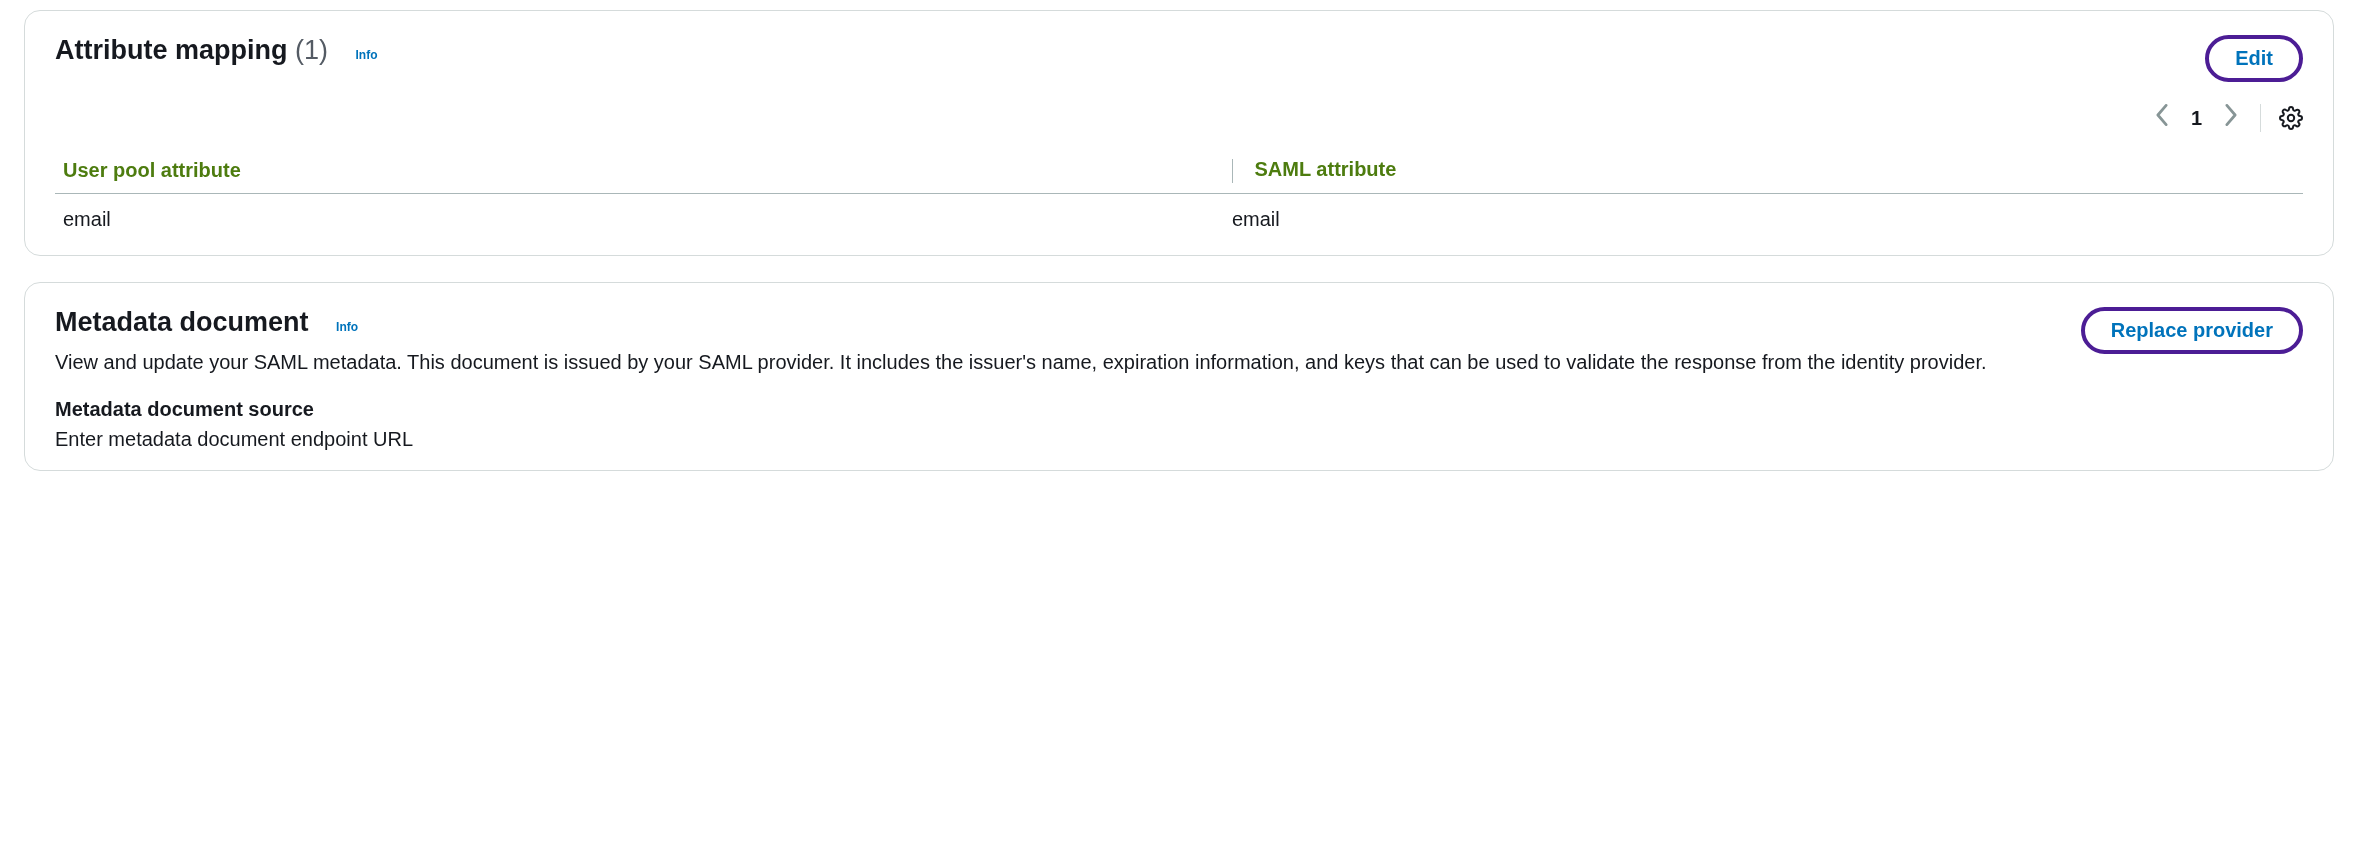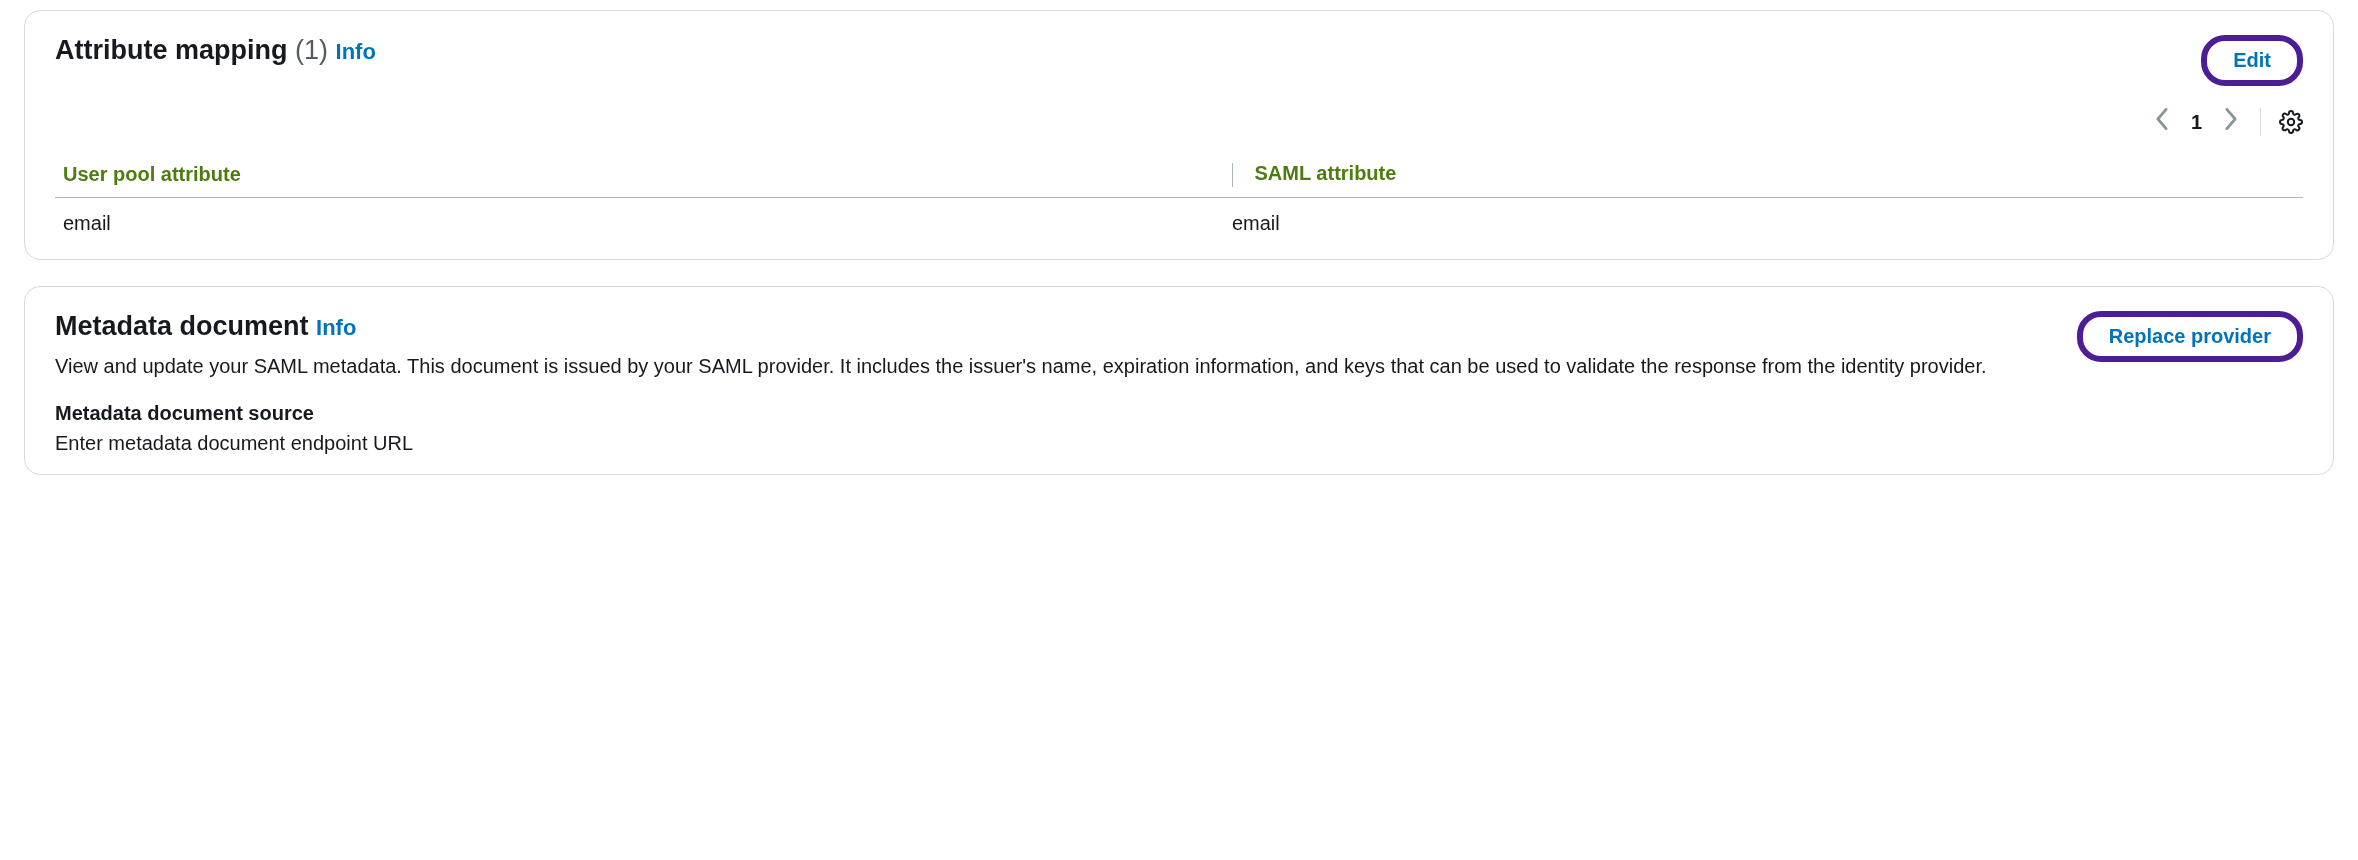--- a/index.html
+++ b/index.html
@@ -26,34 +26,34 @@
   font-size: 27px;
   font-weight: 700;
   display: inline;
 }
 .panel-title-count {
   font-weight: 400;
   color: #545b64;
 }
 .info-link {
   color: #0073bb;
-  font-size: 22px;
+  font-size: 12px;
   font-weight: 700;
   text-decoration: none;
-  margin-left: 0;
+  margin-left: 20px;
   cursor: pointer;
 }
 .panel-desc {
   font-size: 20px;
   color: #16191f;
   margin-top: 10px;
   line-height: 1.4;
 }
 .btn {
-  border: 6px solid #4c1d95;
+  border: 4px solid #4c1d95;
   color: #0073bb;
   background: #fff;
   border-radius: 24px;
   padding: 8px 26px;
   font-size: 20px;
   font-weight: 700;
   cursor: pointer;
 }
 .paginator {
   display: flex;

